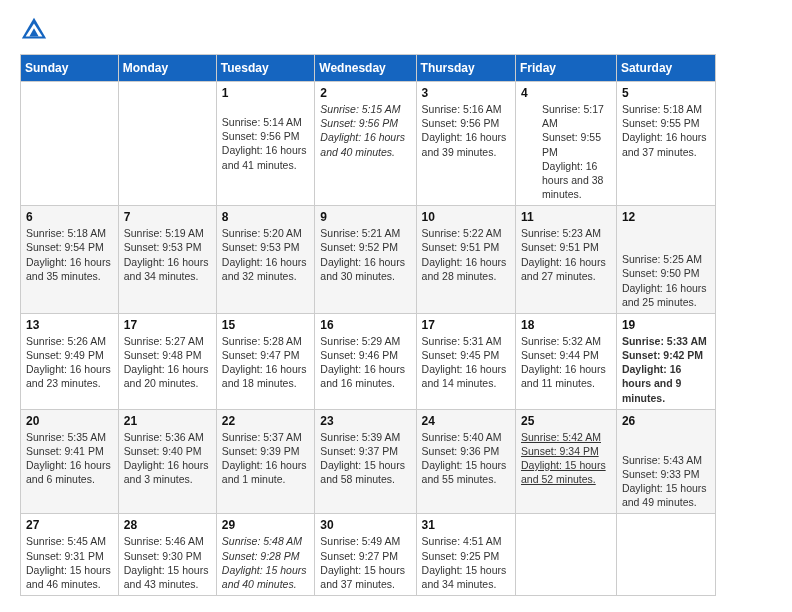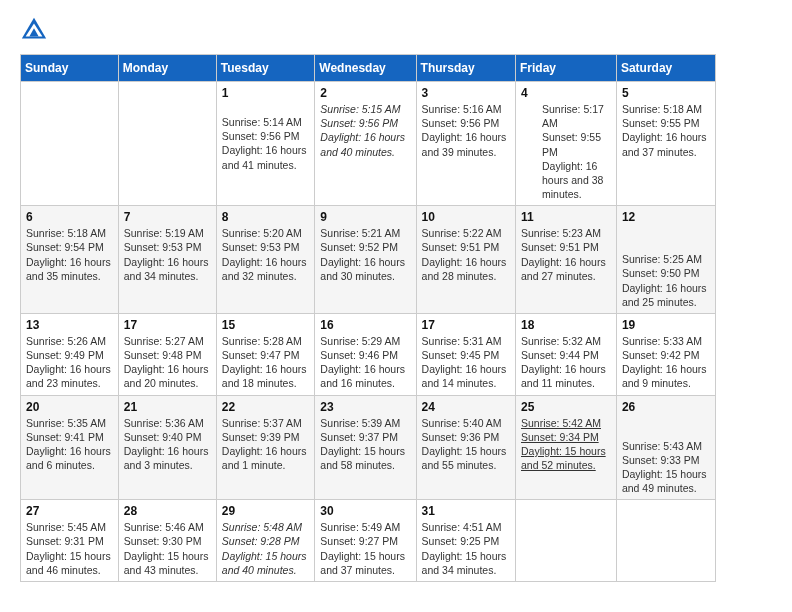--- a/index.html
+++ b/index.html
@@ -246,21 +246,21 @@
 Daylight: 16 hours and 14 minutes.</div>
           </td>
           <td>
             <span class="day-num">18</span>
             <div class="day-info" style="white-space: pre-line;">Sunrise: 5:32 AM
 Sunset: 9:44 PM
 Daylight: 16 hours and 11 minutes.</div>
           </td>
           <td>
             <span class="day-num">19</span>
-            <div class="day-info" style="white-space: pre-line;">Sunrise: 5:33 AM
+            <div class="day-info" style="white-space: pre-line; font-weight: bold;">Sunrise: 5:33 AM
 Sunset: 9:42 PM
 Daylight: 16 hours and 9 minutes.</div>
           </td>
         </tr>
         <tr>
           <td>
             <span class="day-num">20</span>
             <div class="day-info" style="white-space: pre-line;">Sunrise: 5:35 AM
 Sunset: 9:41 PM
 Daylight: 16 hours and 6 minutes.</div>

